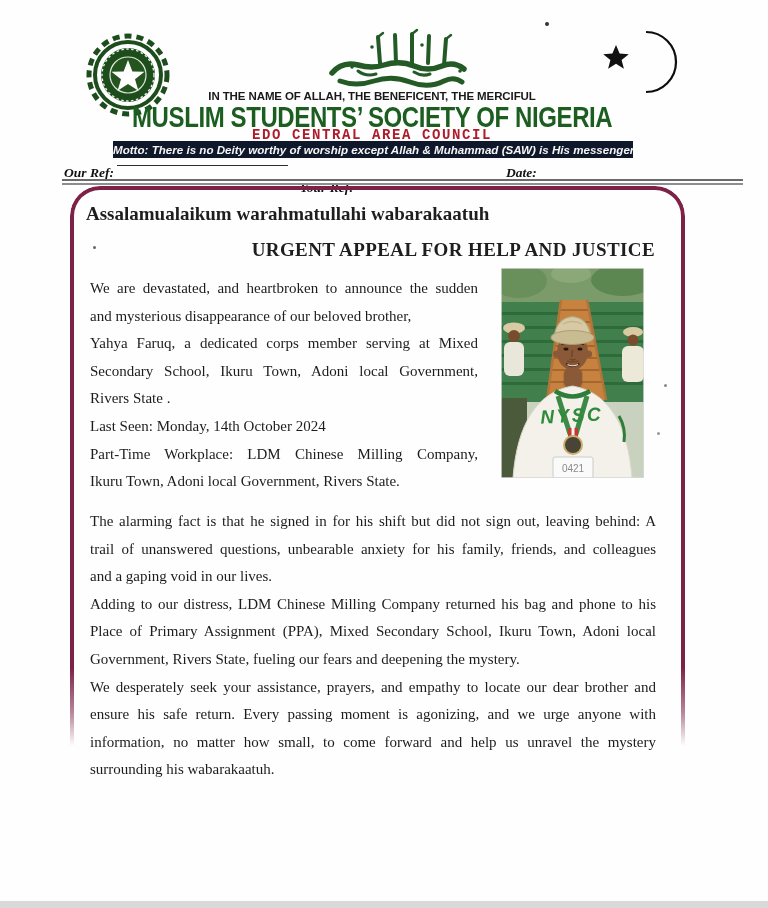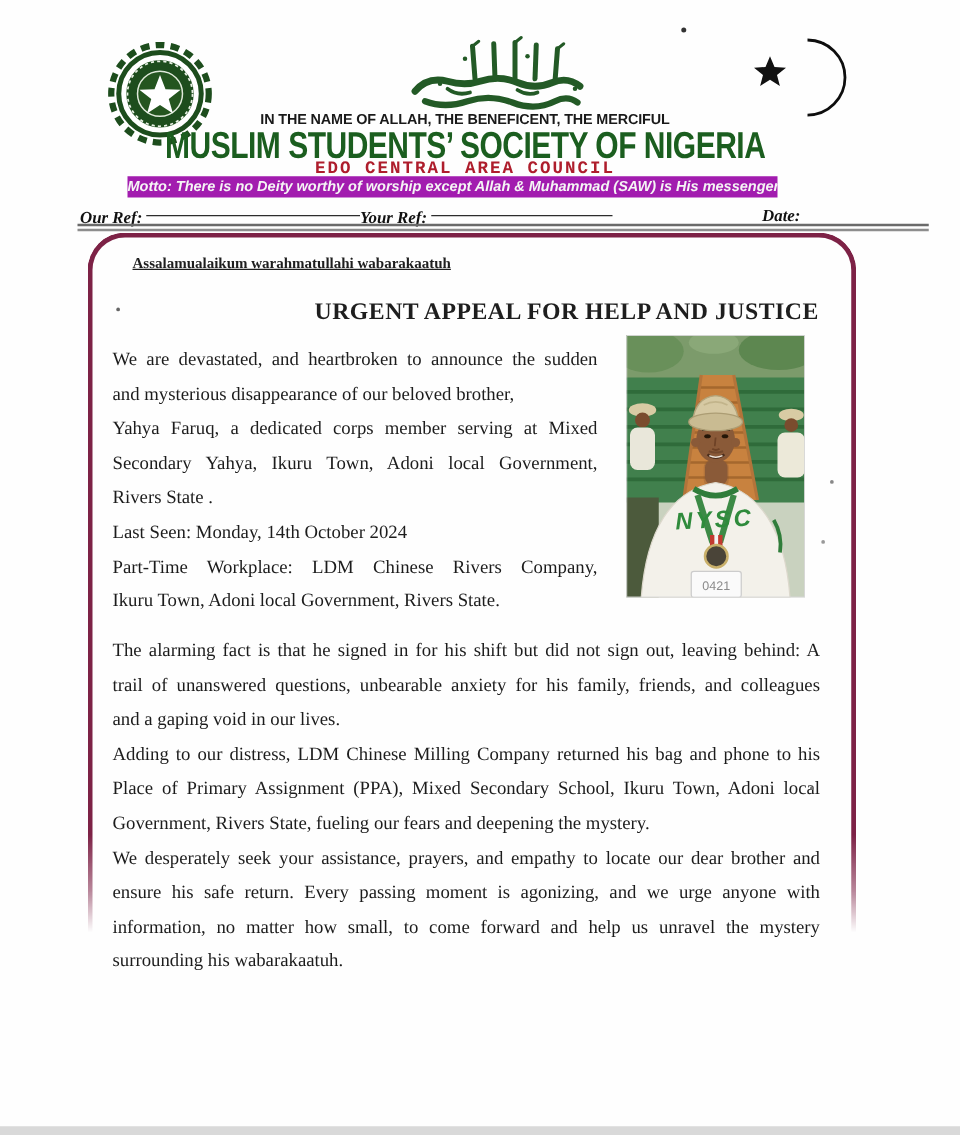--- a/index.html
+++ b/index.html
@@ -9,48 +9,48 @@
   
   .hdr-text{position:absolute;left:14px;width:716px;text-align:center;}
   .bismillah{top:90px;font-family:"Liberation Sans",sans-serif;font-weight:bold;
              font-size:11.5px;letter-spacing:-0.1px;color:#191919;}
   .orgname{top:100px;color:#1b5e1f;}
   .orgname span{display:inline-block;font-family:"Liberation Sans",sans-serif;font-weight:bold;
                 font-size:30px;letter-spacing:-0.5px;transform:scaleX(0.80);transform-origin:center;
                 white-space:nowrap;}
   .council{top:127px;font-family:Liberation Mono, monospace;font-weight:bold;
            font-size:14px;letter-spacing:1.6px;color:#ae1d2c;}
-  .motto-bar{position:absolute;left:102px;top:141px;width:520px;height:17px;background:#a21caf;
+  .motto-bar{position:absolute;left:113px;top:141px;width:520px;height:17px;background:#0f172a;
              color:#f5f5f5;font-family:"Liberation Sans",sans-serif;font-style:italic;font-weight:bold;
              font-size:11.6px;line-height:17px;text-align:center;white-space:nowrap;overflow:hidden;}
 
   .emblem-left{position:absolute;left:78px;top:32px;width:100px;height:87px;}
   .calligraphy{position:absolute;left:318px;top:27px;width:158px;height:65px;}
   .crescent{position:absolute;left:594px;top:29px;width:90px;height:68px;}
 
   
-  .ref-group{position:absolute;top:165px;height:17px;display:flex;align-items:center;
+  .ref-group{position:absolute;top:165px;height:17px;display:flex;align-items:flex-start;
              font-style:italic;font-weight:bold;font-size:13.5px;color:#111;}
   .ref-label{white-space:nowrap;padding-bottom:0px;}
   .ref-line{flex:1;border-bottom:1.8px solid #2c2c2c;margin-left:3px;margin-bottom:2px;}
   .rg1{left:64px;width:224px;}
-  .rg2{left:288px;width:202px;}
+  .rg2{left:300px;width:202px;margin-top:15px;}
   .rg3{left:506px;width:238px;flex-direction:column;}
   .rule{position:absolute;left:62px;width:681px;height:2px;}
   .rule1{top:179px;background:#6a6a6a;}
   .rule2{top:183px;background:#8d8d8d;}
 
   
   .frame{position:absolute;left:70px;top:186px;width:607px;height:556px;pointer-events:none;
          border:4.5px solid #7d2246;border-bottom:none;border-radius:30px 30px 0 0;
          -webkit-mask-image:linear-gradient(to bottom,#000 86%,rgba(0,0,0,0.55) 94%,transparent 100%);
          mask-image:linear-gradient(to bottom,#000 86%,rgba(0,0,0,0.55) 94%,transparent 100%);}
 
   
-  .salutation{position:absolute;left:106px;top:203px;font-weight:bold;font-size:12px;text-decoration:underline;}
+  .salutation{position:absolute;left:86px;top:203px;font-weight:bold;font-size:19px;}
   .appeal-heading{position:absolute;left:90px;width:565px;top:239px;text-align:right;
                   font-weight:bold;font-size:19px;letter-spacing:0.4px;}
   .block{position:absolute;font-size:15px;color:#1c1c1c;}
   .block1{left:90px;top:263px;width:388px;margin-top:12px;}
   .block2{left:90px;top:508px;width:566px;}
   .tl{height:27.6px;line-height:27.6px;white-space:nowrap;text-align:left;}
   .tl.fill{white-space:normal;text-align:justify;text-align-last:justify;-moz-text-align-last:justify;}
   .b{font-weight:normal;}
 
   
@@ -134,24 +134,24 @@
 
   <div class="frame"></div>
 
   <div class="salutation">Assalamualaikum warahmatullahi wabarakaatuh</div>
   <div class="appeal-heading">URGENT APPEAL FOR HELP AND JUSTICE</div>
 
   <div class="block block1" id="intro-block">
       <div class="tl fill"><span>We are devastated, and heartbroken to announce the sudden</span></div>
       <div class="tl"><span>and mysterious disappearance of our beloved brother,</span></div>
       <div class="tl fill"><span class="b">Yahya Faruq</span><span>, a dedicated corps member serving at Mixed</span></div>
-      <div class="tl fill"><span>Secondary Yahya, Ikuru Town, Adoni local Government,</span></div>
+      <div class="tl fill"><span>Secondary School, Ikuru Town, Adoni local Government,</span></div>
       <div class="tl"><span>Rivers State .</span></div>
       <div class="tl"><span class="b">Last Seen: Monday, 14th October 2024</span></div>
-      <div class="tl fill"><span class="b">Part-Time Workplace: LDM Chinese Rivers Company,</span></div>
+      <div class="tl fill"><span class="b">Part-Time Workplace: LDM Chinese Milling Company,</span></div>
       <div class="tl"><span class="b">Ikuru Town, Adoni local Government, Rivers State.</span></div>
     </div>
 
   <svg class="photo" viewBox="0 0 143 210" aria-hidden="false">
     <defs>
       <clipPath id="stairclip">
           <polygon points="60,32 86,32 105,132 46,132"></polygon>
         </clipPath>
       <clipPath id="photoclip">
           <rect x="0" y="0" width="143" height="210"></rect>

